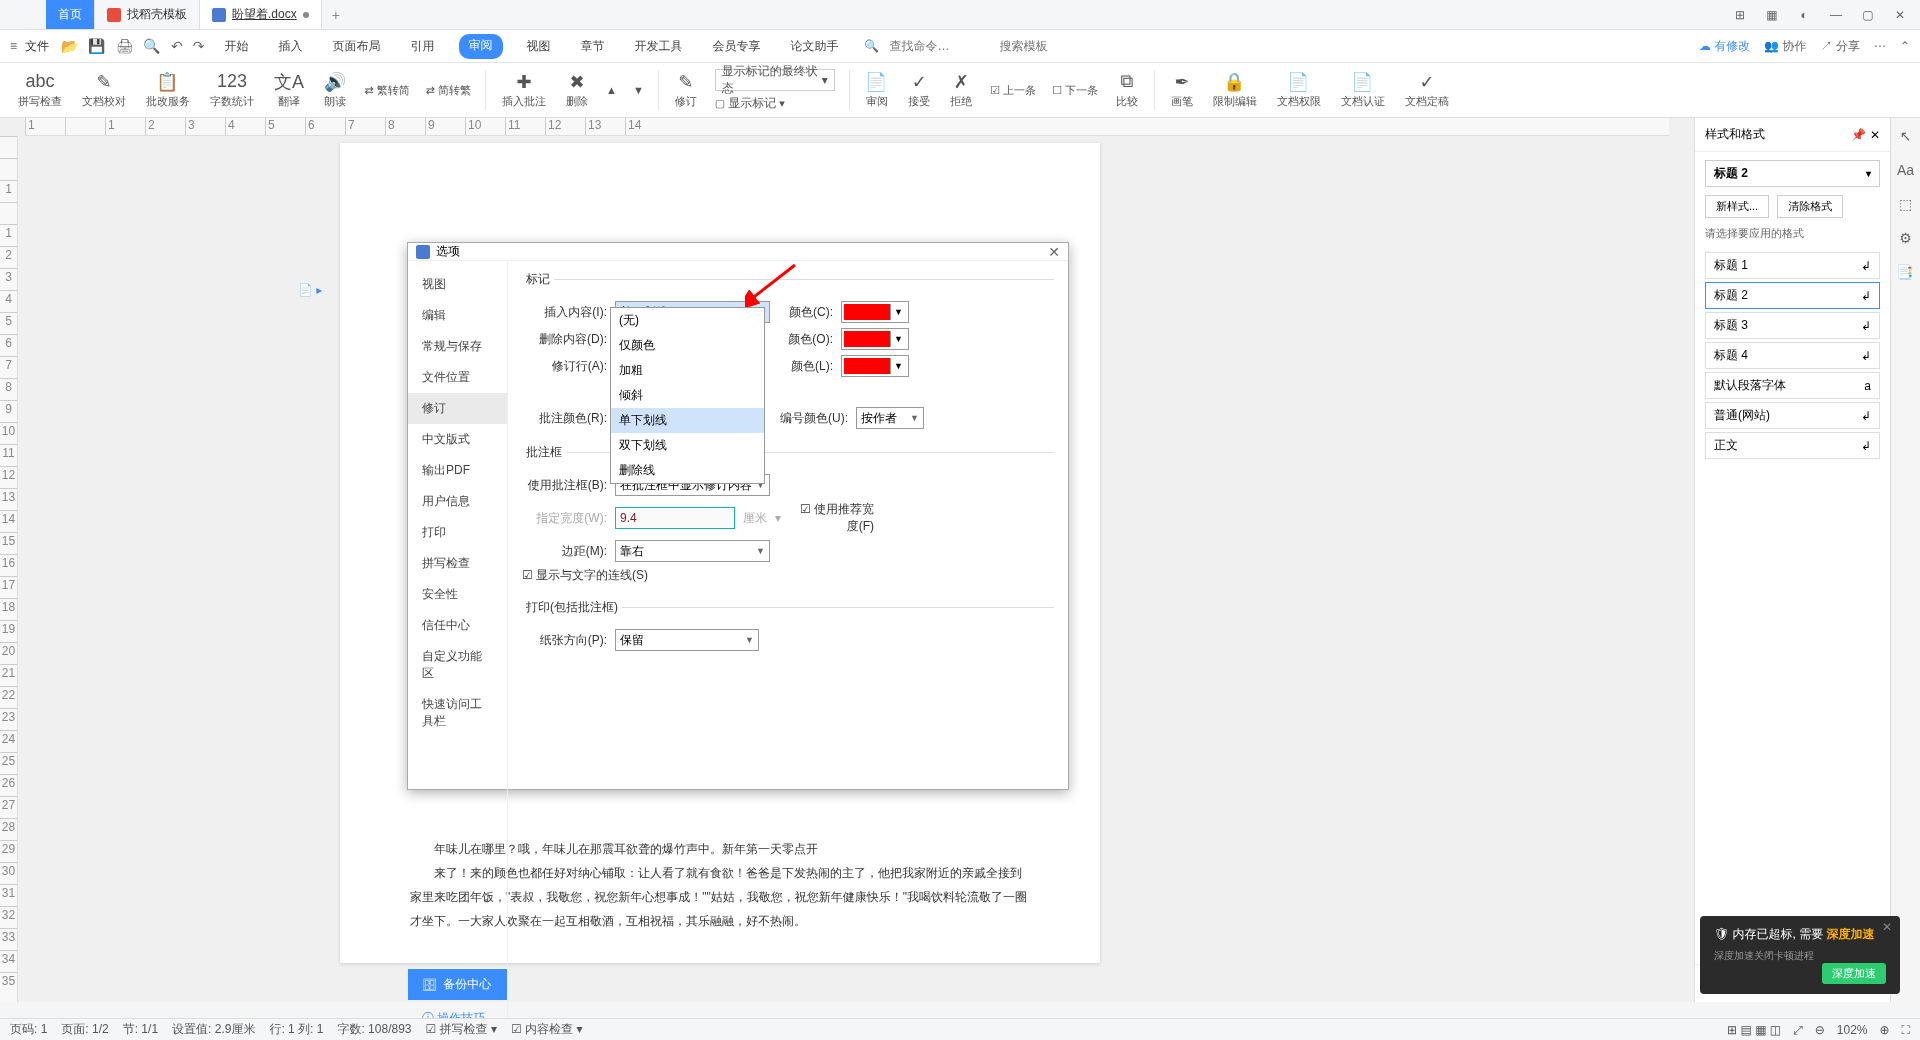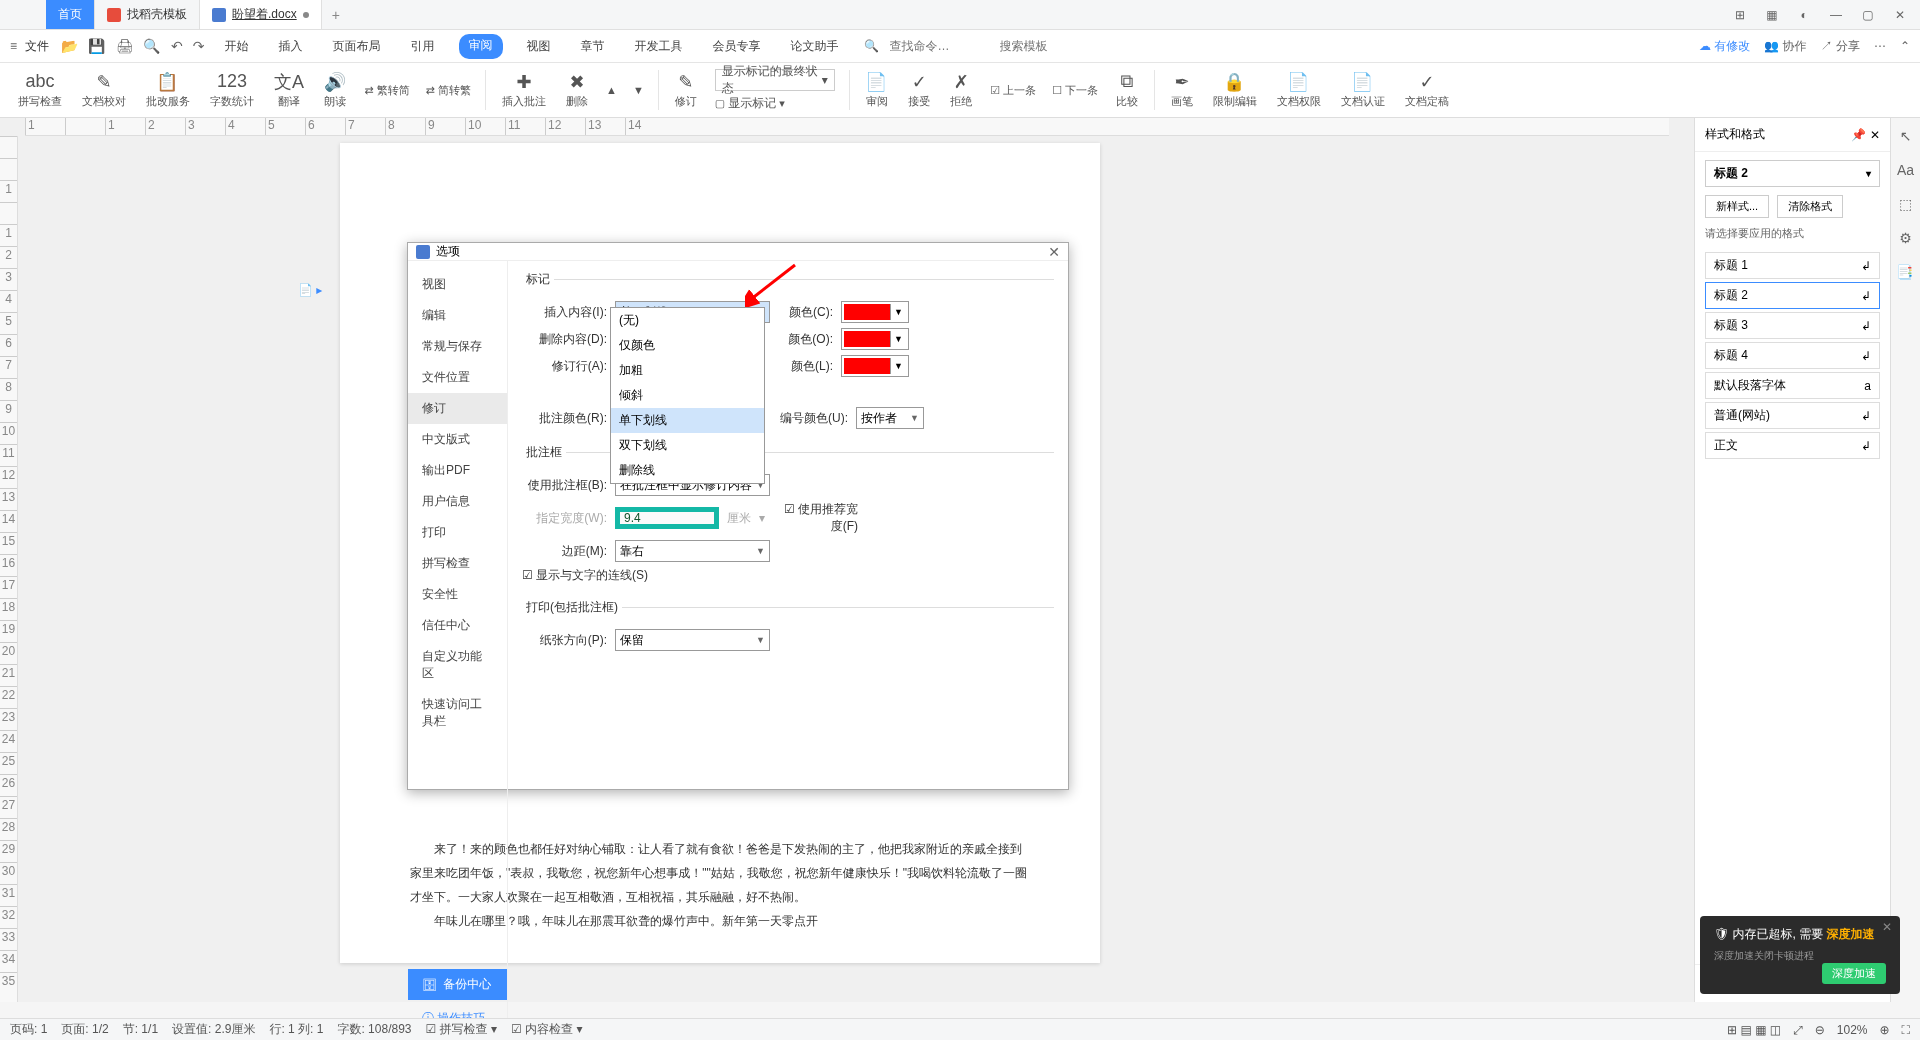--- a/index.html
+++ b/index.html
@@ -81,21 +81,21 @@
 .dialog .row label{width:85px;text-align:right;color:#333;}
 .dialog .combo{border:1px solid #999;height:22px;width:155px;display:flex;align-items:center;justify-content:space-between;padding:0 4px;background:#fff;}
 .dialog .combo .arr{color:#666;font-size:9px;}
 .dialog .combo.open{background:#cfe4fb;}
 .dialog .colorbox{border:1px solid #999;height:22px;width:68px;display:flex;align-items:center;padding:2px;}
 .dialog .colorbox .sw{flex:1;height:100%;background:red;}
 .dialog .colorbox .drp{width:16px;text-align:center;border-left:1px solid #999;height:100%;font-size:9px;padding-top:3px;}
 .dialog .dropdown{position:absolute;top:46px;left:102px;width:155px;border:1px solid #999;background:#fff;z-index:5;}
 .dialog .dropdown div{padding:4px 8px;}
 .dialog .dropdown div.hl{background:#cfe4fb;}
-.dialog .spin{border:5px solid #14b8a6;height:22px;width:104px;padding:0 4px;color:#14532d;}
+.dialog .spin{border:1px solid #14b8a6;height:22px;width:120px;padding:0 4px;color:#7f1d1d;}
 
 .arrow{position:absolute;pointer-events:none;}
 
 .statusbar{position:absolute;bottom:0;left:0;right:0;height:22px;background:#f5f6f7;border-top:1px solid #ddd;display:flex;align-items:center;padding:0 10px;gap:14px;color:#555;font-size:11px;}
 .statusbar .right{margin-left:auto;display:flex;gap:12px;align-items:center;}
 
 .toast{position:absolute;bottom:46px;right:20px;background:#2b2b2b;color:#ccc;border-radius:4px;padding:10px 14px;width:200px;}
 .toast .tmsg{color:#fff;margin-bottom:6px;}
 .toast .tmsg b{color:#ffb000;}
 .toast .taction{background:#2ecc71;color:#fff;padding:3px 10px;float:right;border-radius:3px;font-size:11px;}
@@ -322,22 +322,22 @@
         <span>30</span>
         <span>31</span>
         <span>32</span>
         <span>33</span>
         <span>34</span>
         <span>35</span>
       </div>
     <div class="page">
       <span class="navmark" style="position:absolute;top:140px;left:-42px;">📄 ▸</span>
       <div class="doctext">
+        <p>年味儿在哪里？哦，年味儿在那震耳欲聋的爆竹声中。新年第一天零点开</p>
         <p>来了！来的顾色也都任好对纳心铺取：让人看了就有食欲！爸爸是下发热闹的主了，他把我家附近的亲戚全接到家里来吃团年饭，"表叔，我敬您，祝您新年心想事成！""姑姑，我敬您，祝您新年健康快乐！"我喝饮料轮流敬了一圈才坐下。一大家人欢聚在一起互相敬酒，互相祝福，其乐融融，好不热闹。</p>
-        <p>年味儿在哪里？哦，年味儿在那震耳欲聋的爆竹声中。新年第一天零点开</p>
       </div>
     </div>
 
     <div class="dialog">
       <div class="dtitle">
         <span class="dicon"></span>
         <span>选项</span>
         <span class="dclose">✕</span>
       </div>
       <div class="dbody">
@@ -436,21 +436,21 @@
                 </div>
             </div>
             <div class="row">
               <label style="width:auto;">☑ <span>显示与文字的连线(S)</span></label>
             </div>
           </fieldset>
           <fieldset>
               <legend>打印(包括批注框)</legend>
             <div class="row">
               <label>纸张方向(P):</label>
-              <div class="combo" style="width:155px;">
+              <div class="combo" style="width:144px;">
                   <span>保留</span>
                   <span class="arr">▼</span>
                 </div>
             </div>
           </fieldset>
         </div>
       </div>
 
     </div>
 

